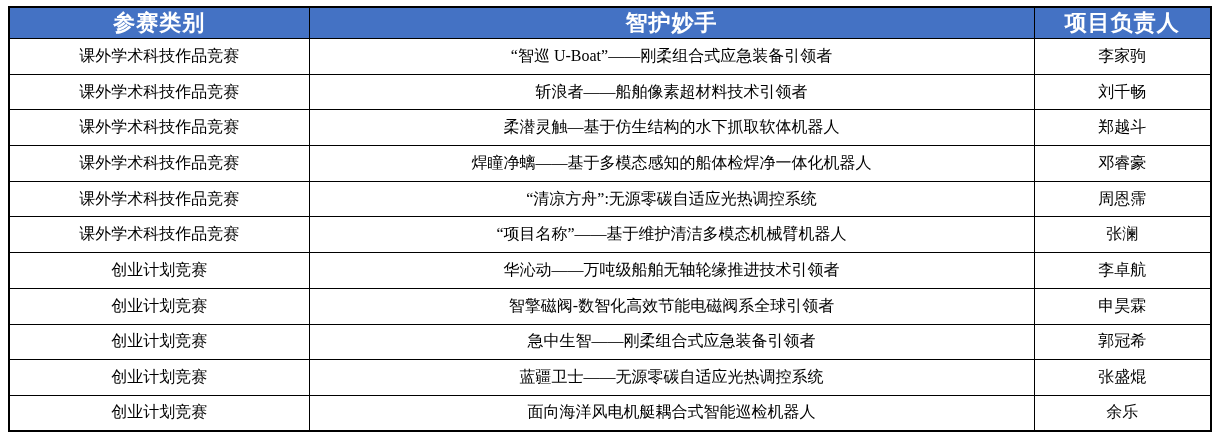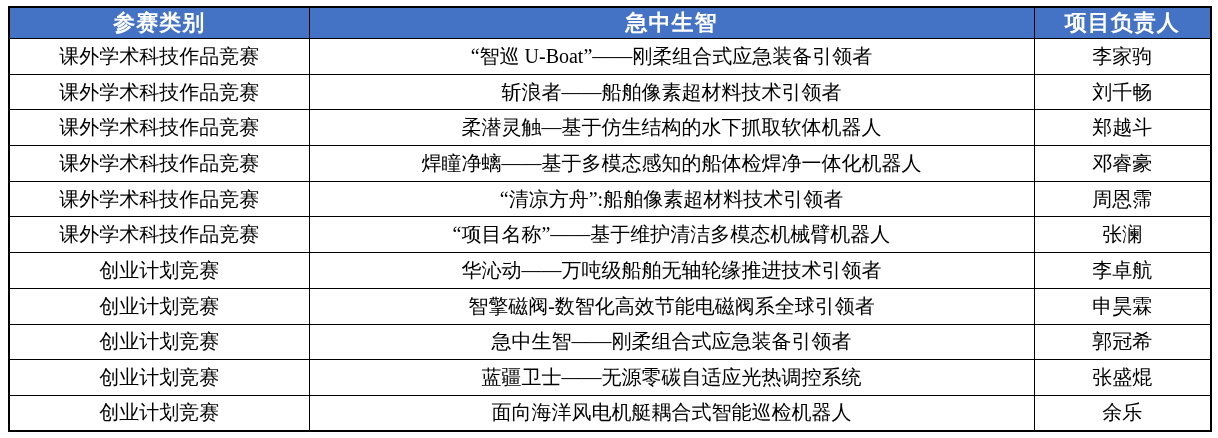--- a/index.html
+++ b/index.html
@@ -37,40 +37,40 @@
     color: #ffffff;
     font-size: 22px;
     font-weight: bold;
     letter-spacing: 1px;
   }
   table.project-table tbody tr {
     height: 35.7px;
   }
   table.project-table td {
     color: #000000;
-    font-size: 20px;
+    font-size: 16px;
   }
   col.col-category { width: 300px; }
   col.col-project  { width: 725px; }
   col.col-leader   { width: 177px; }
 </style>
 </head>
 <body>
 
 <div class="table-wrap">
   <table class="project-table">
     <colgroup>
       <col class="col-category">
       <col class="col-project">
       <col class="col-leader">
     </colgroup>
     <thead>
       <tr>
         <th>参赛类别</th>
-        <th>急中生智</th>
+        <th>智护妙手</th>
         <th>项目负责人</th>
       </tr>
     </thead>
     <tbody>
         <tr>
           <td>课外学术科技作品竞赛</td>
           <td>“智巡 U-Boat”——刚柔组合式应急装备引领者</td>
           <td>李家驹</td>
         </tr>
         <tr>
@@ -83,21 +83,21 @@
           <td>柔潜灵触—基于仿生结构的水下抓取软体机器人</td>
           <td>郑越斗</td>
         </tr>
         <tr>
           <td>课外学术科技作品竞赛</td>
           <td>焊瞳净螭——基于多模态感知的船体检焊净一体化机器人</td>
           <td>邓睿豪</td>
         </tr>
         <tr>
           <td>课外学术科技作品竞赛</td>
-          <td>“清凉方舟”:船舶像素超材料技术引领者</td>
+          <td>“清凉方舟”:无源零碳自适应光热调控系统</td>
           <td>周恩霈</td>
         </tr>
         <tr>
           <td>课外学术科技作品竞赛</td>
           <td>“项目名称”——基于维护清洁多模态机械臂机器人</td>
           <td>张澜</td>
         </tr>
         <tr>
           <td>创业计划竞赛</td>
           <td>华沁动——万吨级船舶无轴轮缘推进技术引领者</td>

